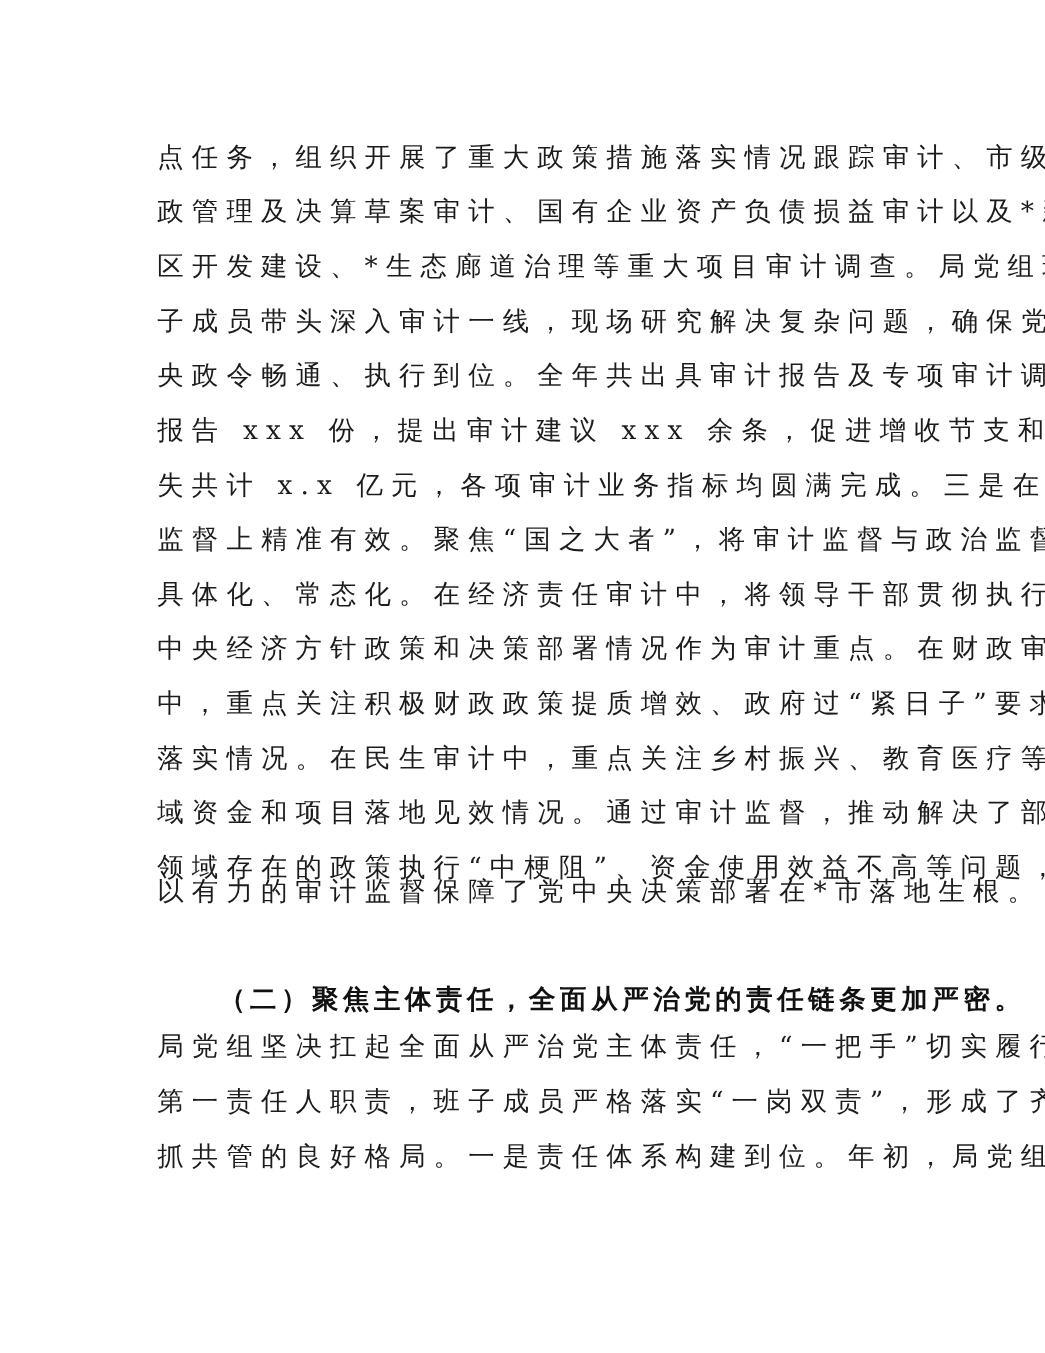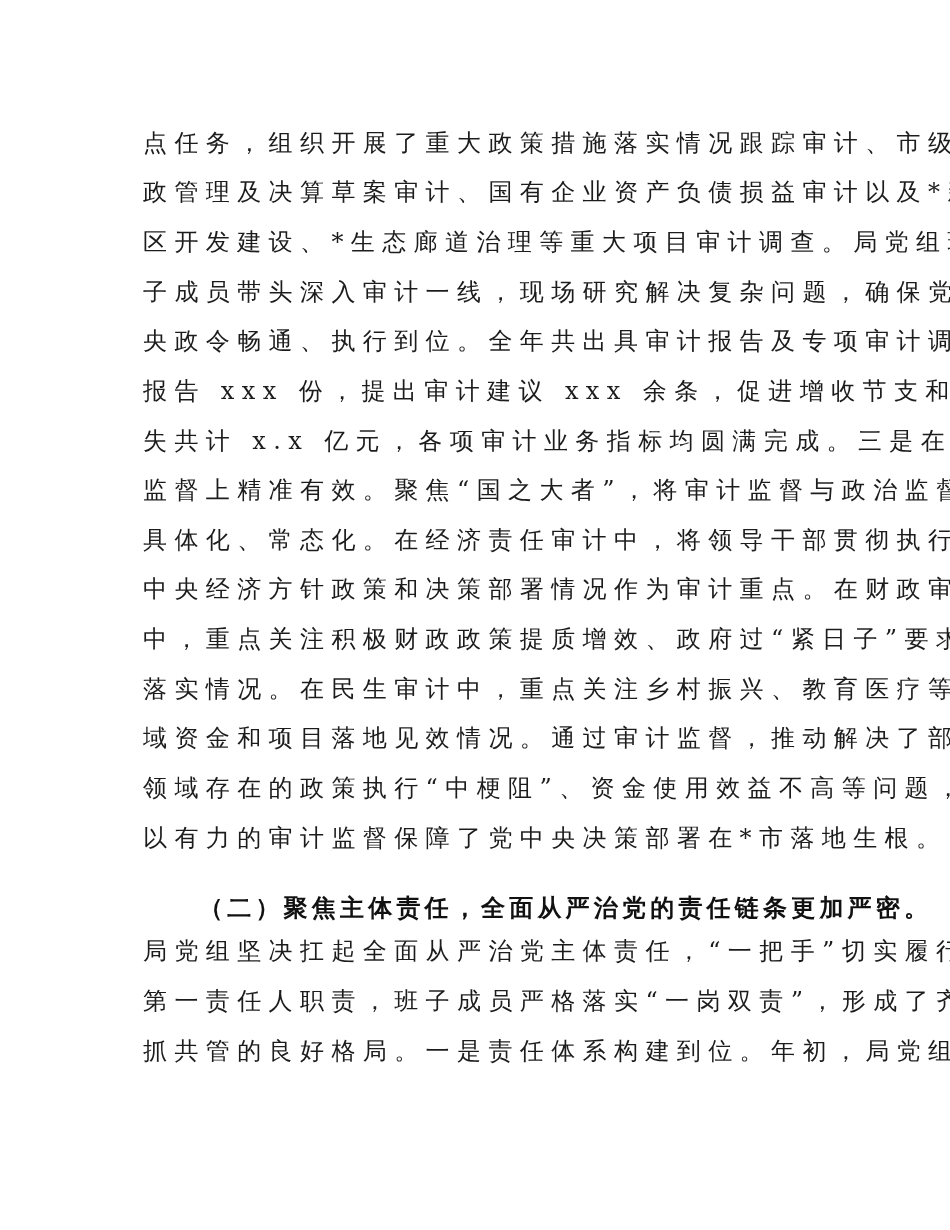--- a/index.html
+++ b/index.html
@@ -59,21 +59,21 @@
   <div class="line" style="top:321px">央政令畅通、执行到位。全年共出具审计报告及专项审计调查</div>
   <div class="line" style="top:371px">报告 xxx 份，提出审计建议 xxx 余条，促进增收节支和挽回损</div>
   <div class="line" style="top:421px">失共计 x.x 亿元，各项审计业务指标均圆满完成。三是在政治</div>
   <div class="line" style="top:470px">监督上精准有效。聚焦“国之大者”，将审计监督与政治监督</div>
   <div class="line" style="top:520px">具体化、常态化。在经济责任审计中，将领导干部贯彻执行党</div>
   <div class="line" style="top:569px">中央经济方针政策和决策部署情况作为审计重点。在财政审计</div>
   <div class="line" style="top:619px">中，重点关注积极财政政策提质增效、政府过“紧日子”要求</div>
   <div class="line" style="top:669px">落实情况。在民生审计中，重点关注乡村振兴、教育医疗等领</div>
   <div class="line" style="top:718px">域资金和项目落地见效情况。通过审计监督，推动解决了部分</div>
   <div class="line" style="top:768px">领域存在的政策执行“中梗阻”、资金使用效益不高等问题，</div>
-  <div class="line" style="top:818px">以有力的审计监督保障了党中央决策部署在*市落地生根。</div>
+  <div class="line" style="top:790px">以有力的审计监督保障了党中央决策部署在*市落地生根。</div>
 
   <div class="heading" style="top:888px">（二）聚焦主体责任，全面从严治党的责任链条更加严密。</div>
 
   <div class="line" style="top:931px">局党组坚决扛起全面从严治党主体责任，“一把手”切实履行</div>
   <div class="line" style="top:981px">第一责任人职责，班子成员严格落实“一岗双责”，形成了齐</div>
   <div class="line" style="top:1031px">抓共管的良好格局。一是责任体系构建到位。年初，局党组即</div>
 
 </div>
 
 </body></html>

